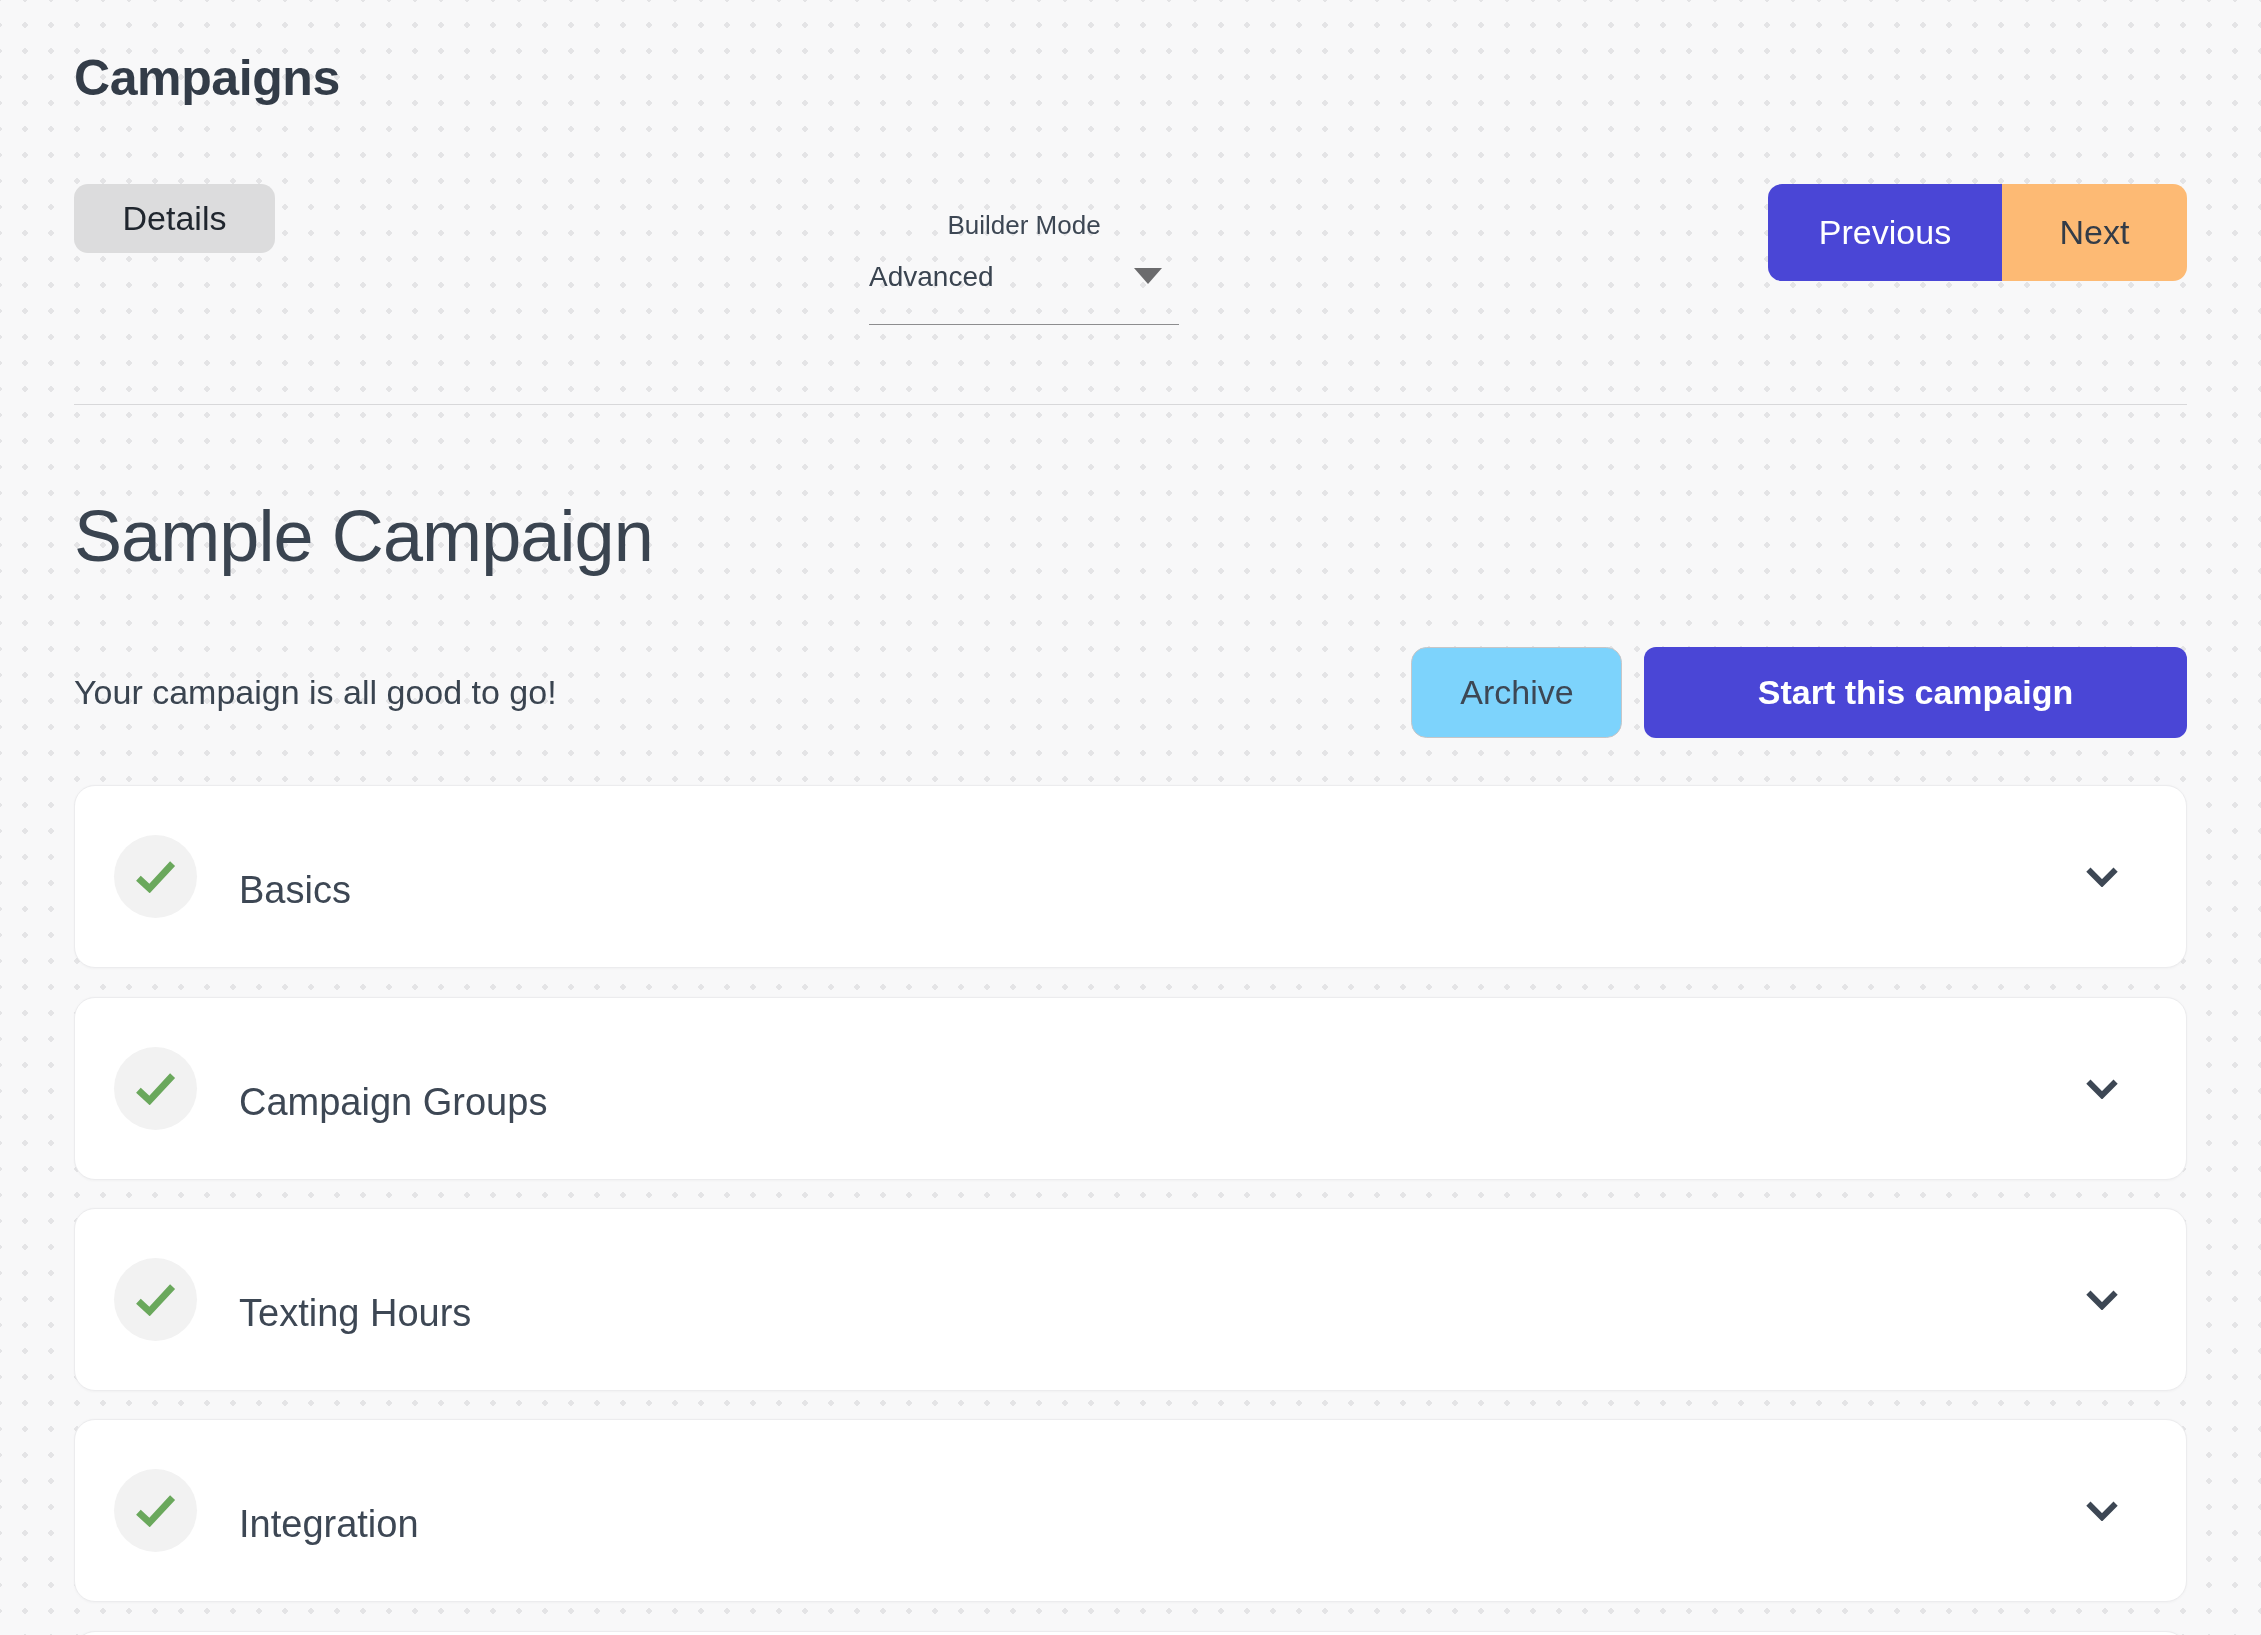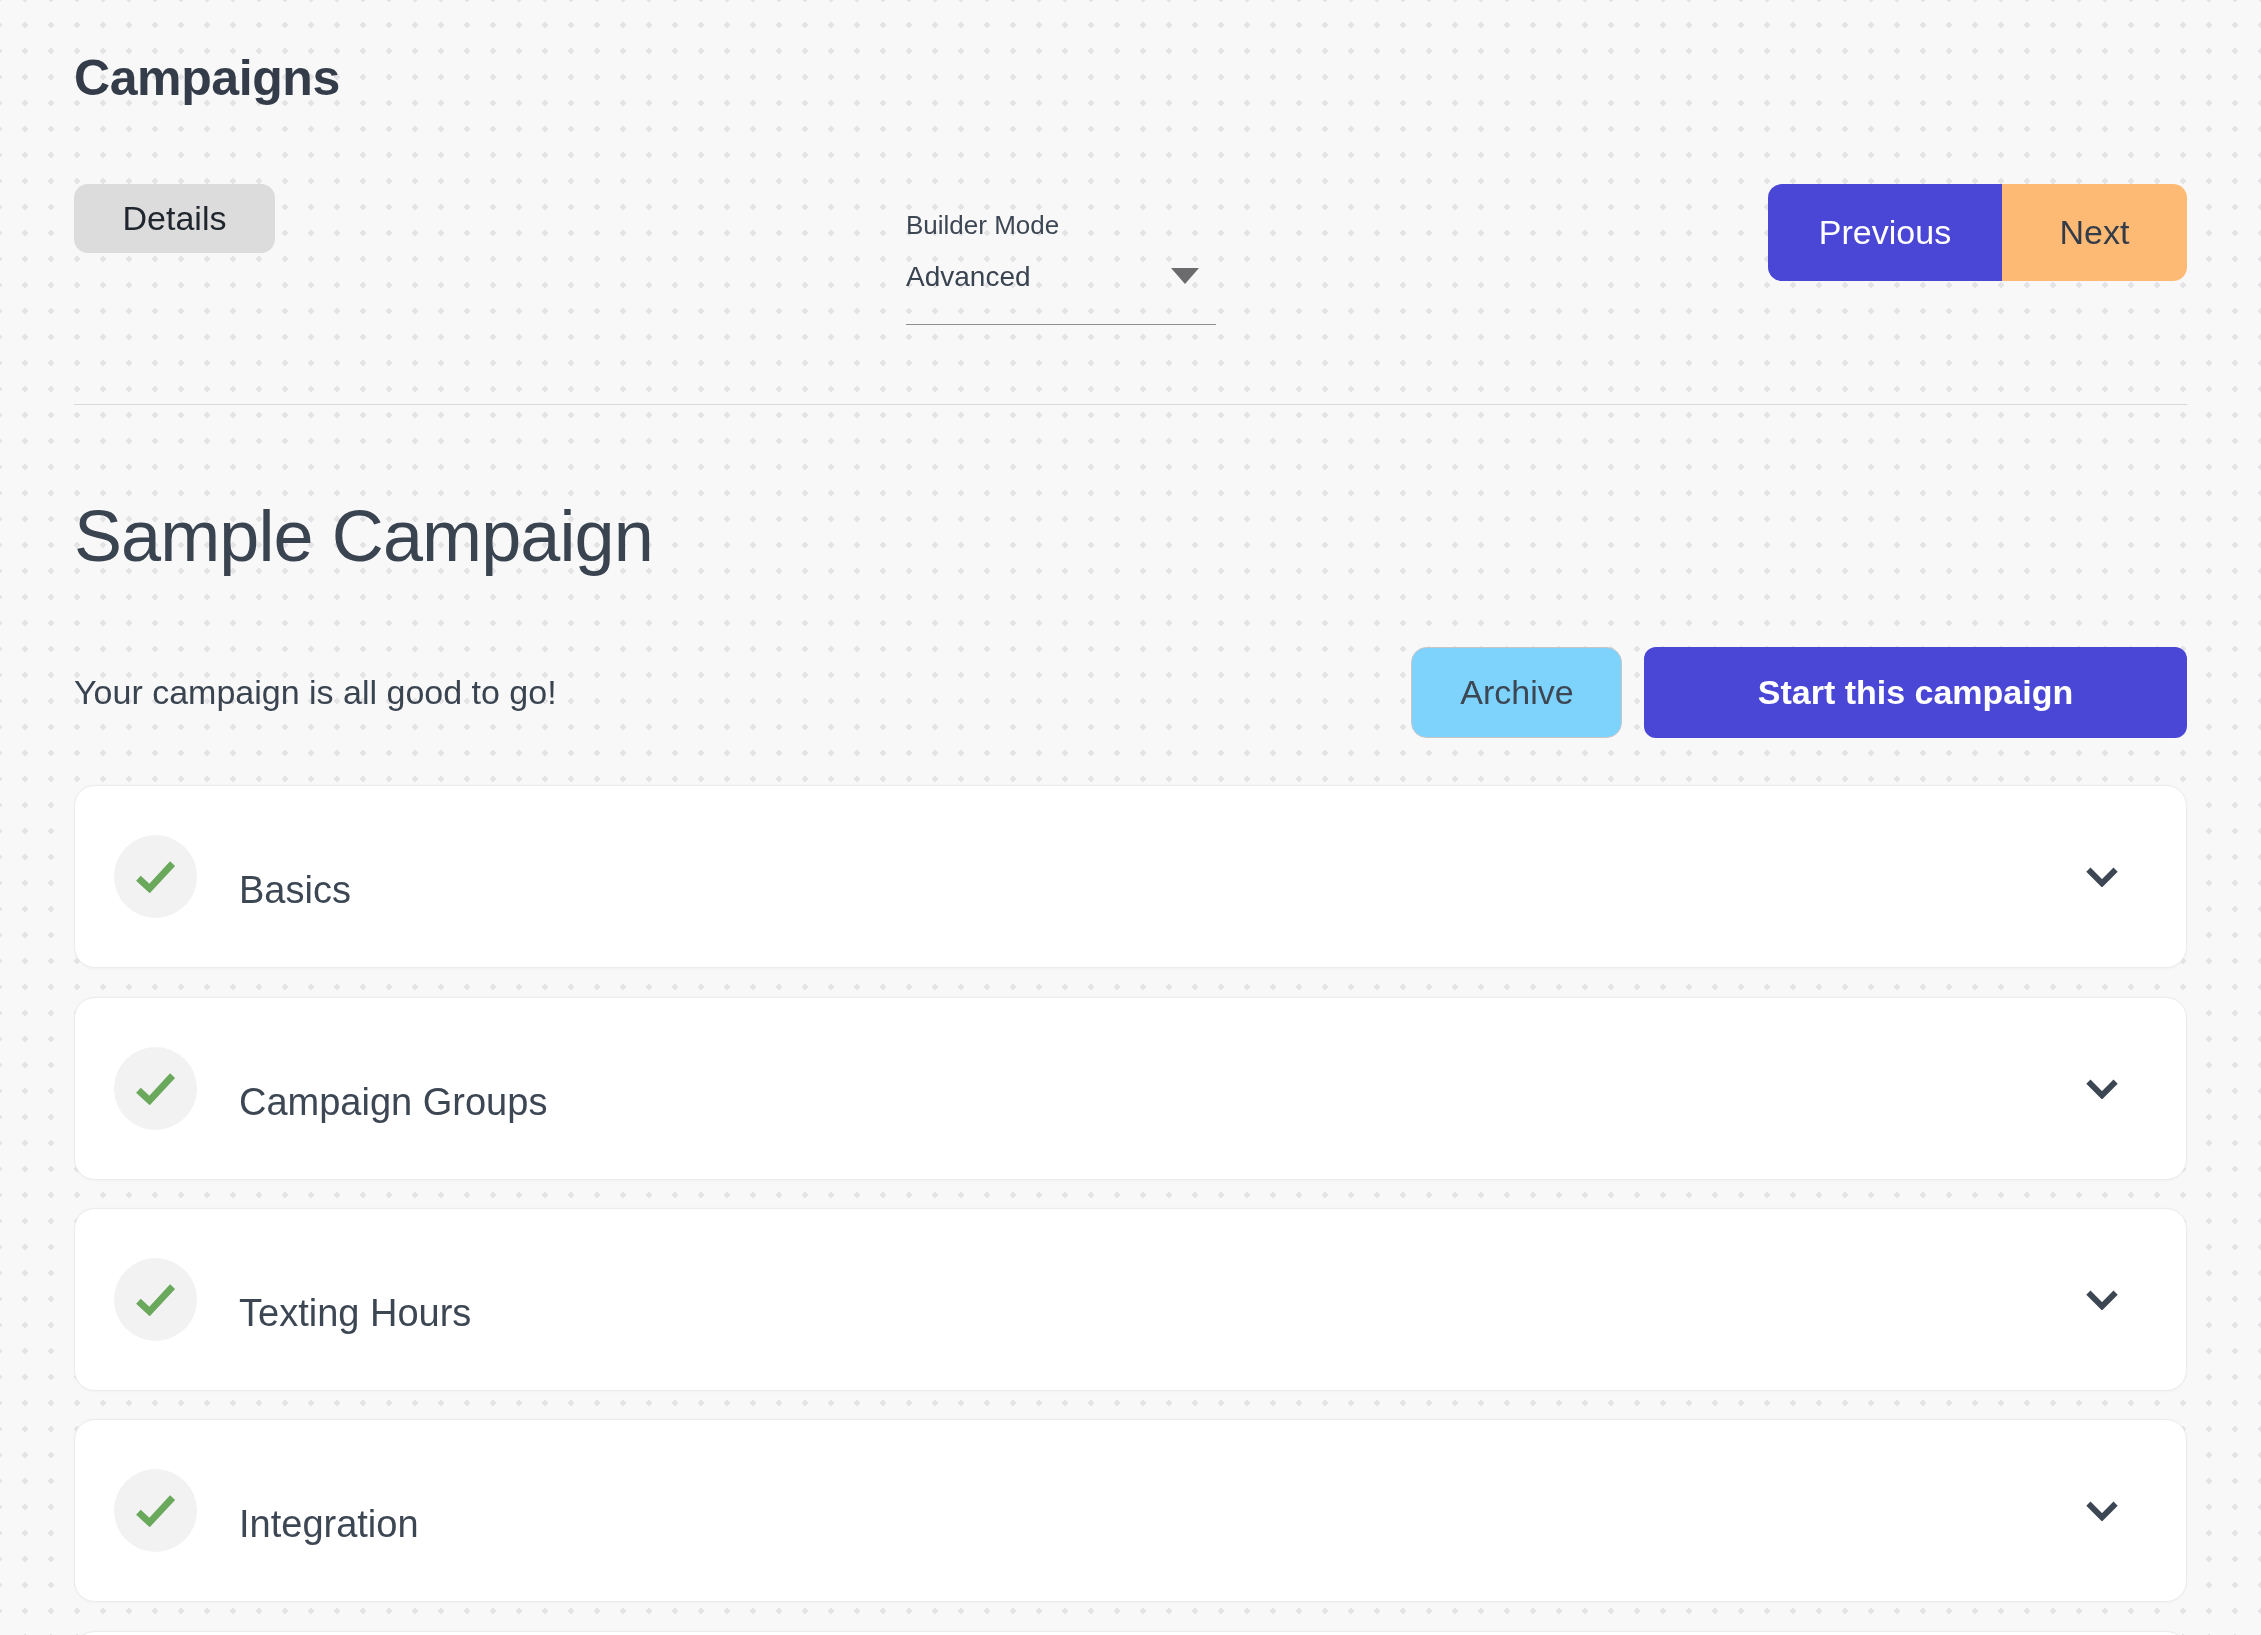--- a/index.html
+++ b/index.html
@@ -30,21 +30,21 @@
     border:none; outline:none; cursor:pointer;
     font-family:inherit; font-size:34px;
     display:inline-flex; align-items:center; justify-content:center;
   }
   .btn-details {
     width:201px; height:69px;
     background:#dcdcdd; color:#20262e;
     border-radius:14px;
   }
   .builder {
-    position:absolute; left:832px; top:26px;
+    position:absolute; left:795px; top:26px;text-align:center;
   }
   .builder-label { font-size:26px; line-height:31px; color:#3d4754; }
   .builder-select {
     margin-top:12px; width:310px;
     display:flex; align-items:center; justify-content:space-between;
     padding:0 17px 24px 0;
     border-bottom:1.7px solid #8d8d8f;
     cursor:pointer;
   }
   .builder-value { font-size:28px; line-height:47px; color:#3a4450; }

